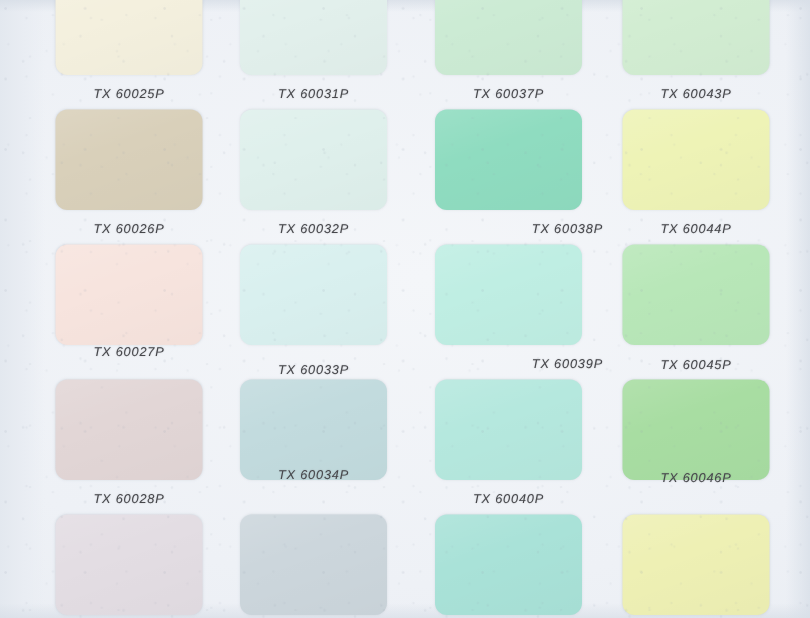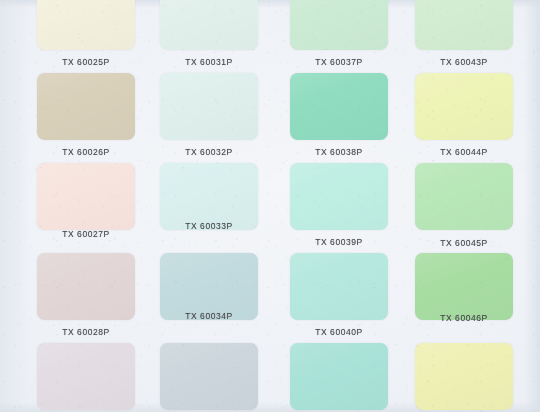--- a/index.html
+++ b/index.html
@@ -114,21 +114,21 @@
     font-size: 8.5px;
     letter-spacing: .55px;
     color: #46474b;
     white-space: nowrap;
     text-shadow: 0 0 .9px rgba(90,92,98,.45);
   }
 </style>
 </head>
 <body>
 
-<div id="page" style="background: #f0abfc;">
+<div id="page" style="background: #f0abfc; font-style: italic;">
 
   <div class="paper"></div>
   <div class="margin-strip"></div>
   <div class="edge-top"></div>
   <div class="edge-bottom"></div>
   <div class="edge-right"></div>
 
   <div class="grid" id="swatch-grid">
       <div class="cell" style="left: 37px; top: -17px;">
         <div class="swatch" style="width: 98px; height: 67px; background: rgb(244, 240, 222);"></div>
@@ -149,37 +149,37 @@
       <div class="cell" style="left: 37px; top: 73px;">
         <div class="swatch" style="width: 98px; height: 67px; background: rgb(217, 208, 186);"></div>
         <div class="label" style="top: 74px;">TX 60026P</div>
       </div>
       <div class="cell" style="left: 160px; top: 73px;">
         <div class="swatch" style="width: 98px; height: 67px; background: rgb(223, 240, 236);"></div>
         <div class="label" style="top: 74px;">TX 60032P</div>
       </div>
       <div class="cell" style="left: 290px; top: 73px;">
         <div class="swatch" style="width: 98px; height: 67px; background: rgb(143, 220, 192);"></div>
-        <div class="label" style="top: 74px;">TX 60038P</div>
+        <div class="label" style="top: 74px; text-align: right;">TX 60038P</div>
       </div>
       <div class="cell" style="left: 415px; top: 73px;">
         <div class="swatch" style="width: 98px; height: 67px; background: rgb(238, 243, 182);"></div>
         <div class="label" style="top: 74px;">TX 60044P</div>
       </div>
       <div class="cell" style="left: 37px; top: 163px;">
         <div class="swatch" style="width: 98px; height: 67px; background: rgb(247, 228, 222);"></div>
         <div class="label" style="top: 66px;">TX 60027P</div>
       </div>
       <div class="cell" style="left: 160px; top: 163px;">
         <div class="swatch" style="width: 98px; height: 67px; background: rgb(217, 240, 239);"></div>
-        <div class="label" style="top: 58px;">TX 60033P</div>
+        <div class="label" style="top: 78px;">TX 60033P</div>
       </div>
       <div class="cell" style="left: 290px; top: 163px;">
         <div class="swatch" style="width: 98px; height: 67px; background: rgb(191, 238, 227);"></div>
-        <div class="label" style="top: 74px;">TX 60039P</div>
+        <div class="label" style="top: 74px; text-align: right;">TX 60039P</div>
       </div>
       <div class="cell" style="left: 415px; top: 163px;">
         <div class="swatch" style="width: 98px; height: 67px; background: rgb(184, 231, 184);"></div>
         <div class="label" style="top: 75px;">TX 60045P</div>
       </div>
       <div class="cell" style="left: 37px; top: 253px;">
         <div class="swatch" style="width: 98px; height: 67px; background: rgb(226, 214, 214);"></div>
         <div class="label" style="top: 74px;">TX 60028P</div>
       </div>
       <div class="cell" style="left: 160px; top: 253px;">

